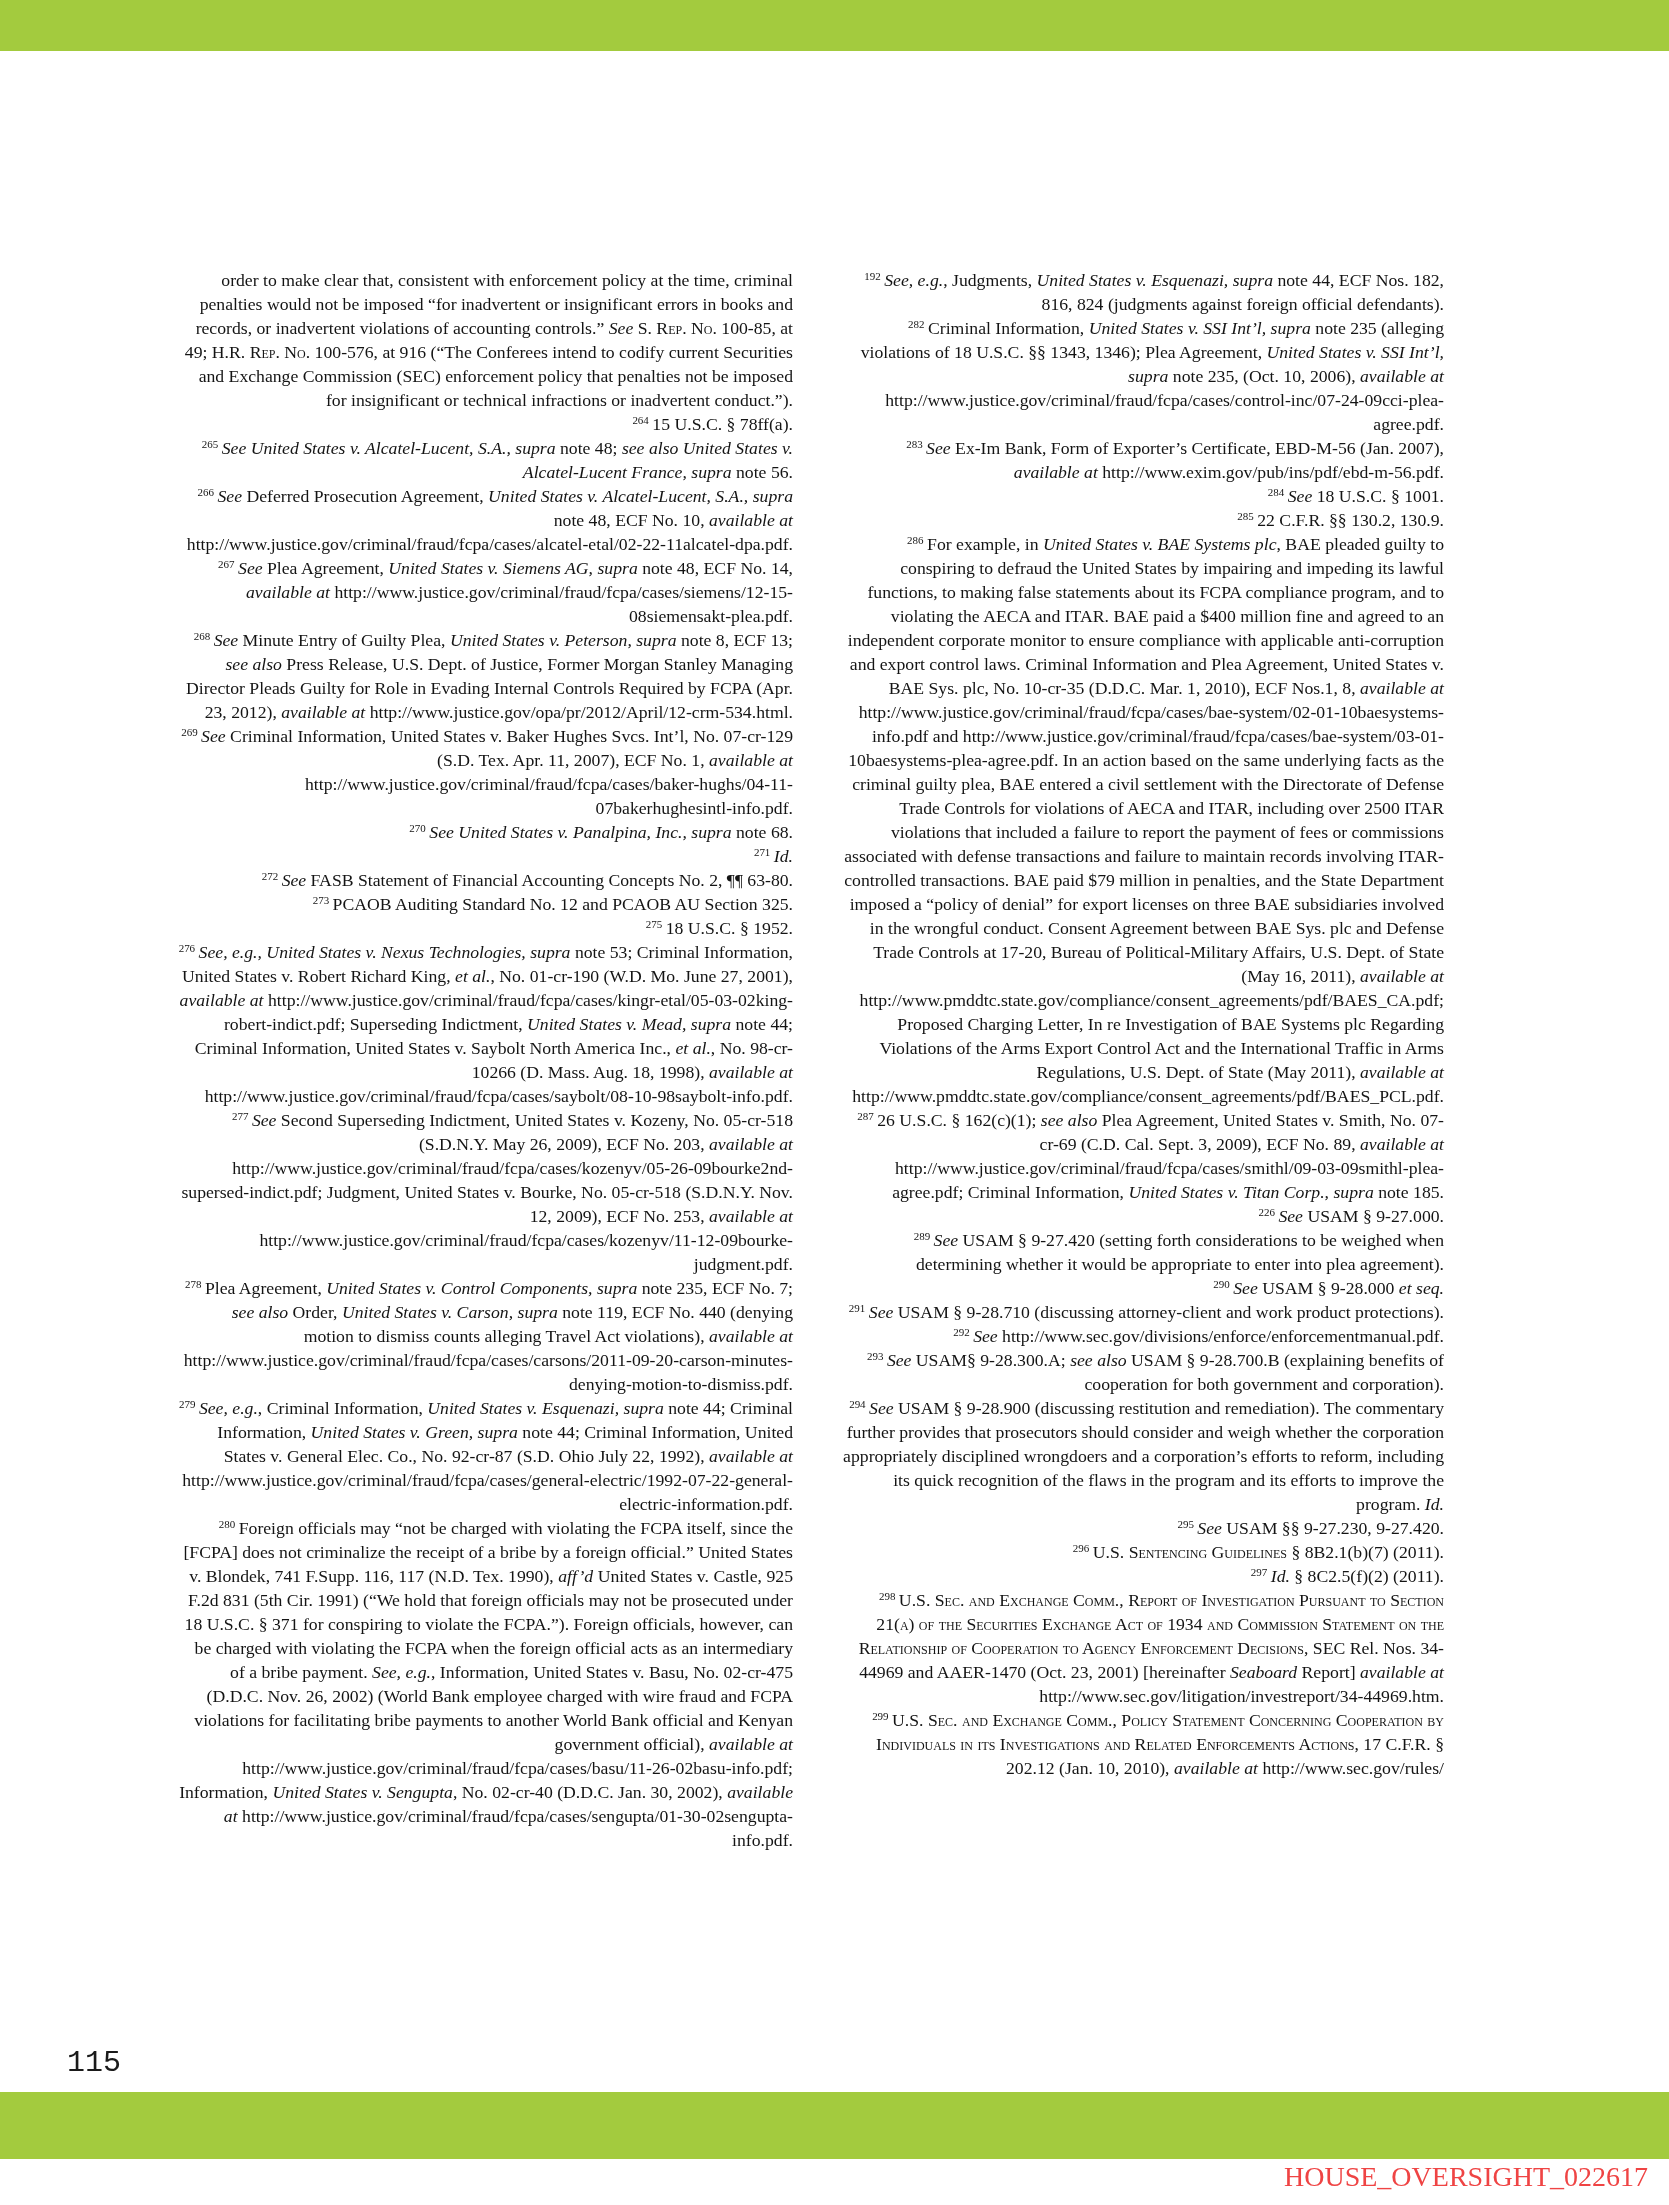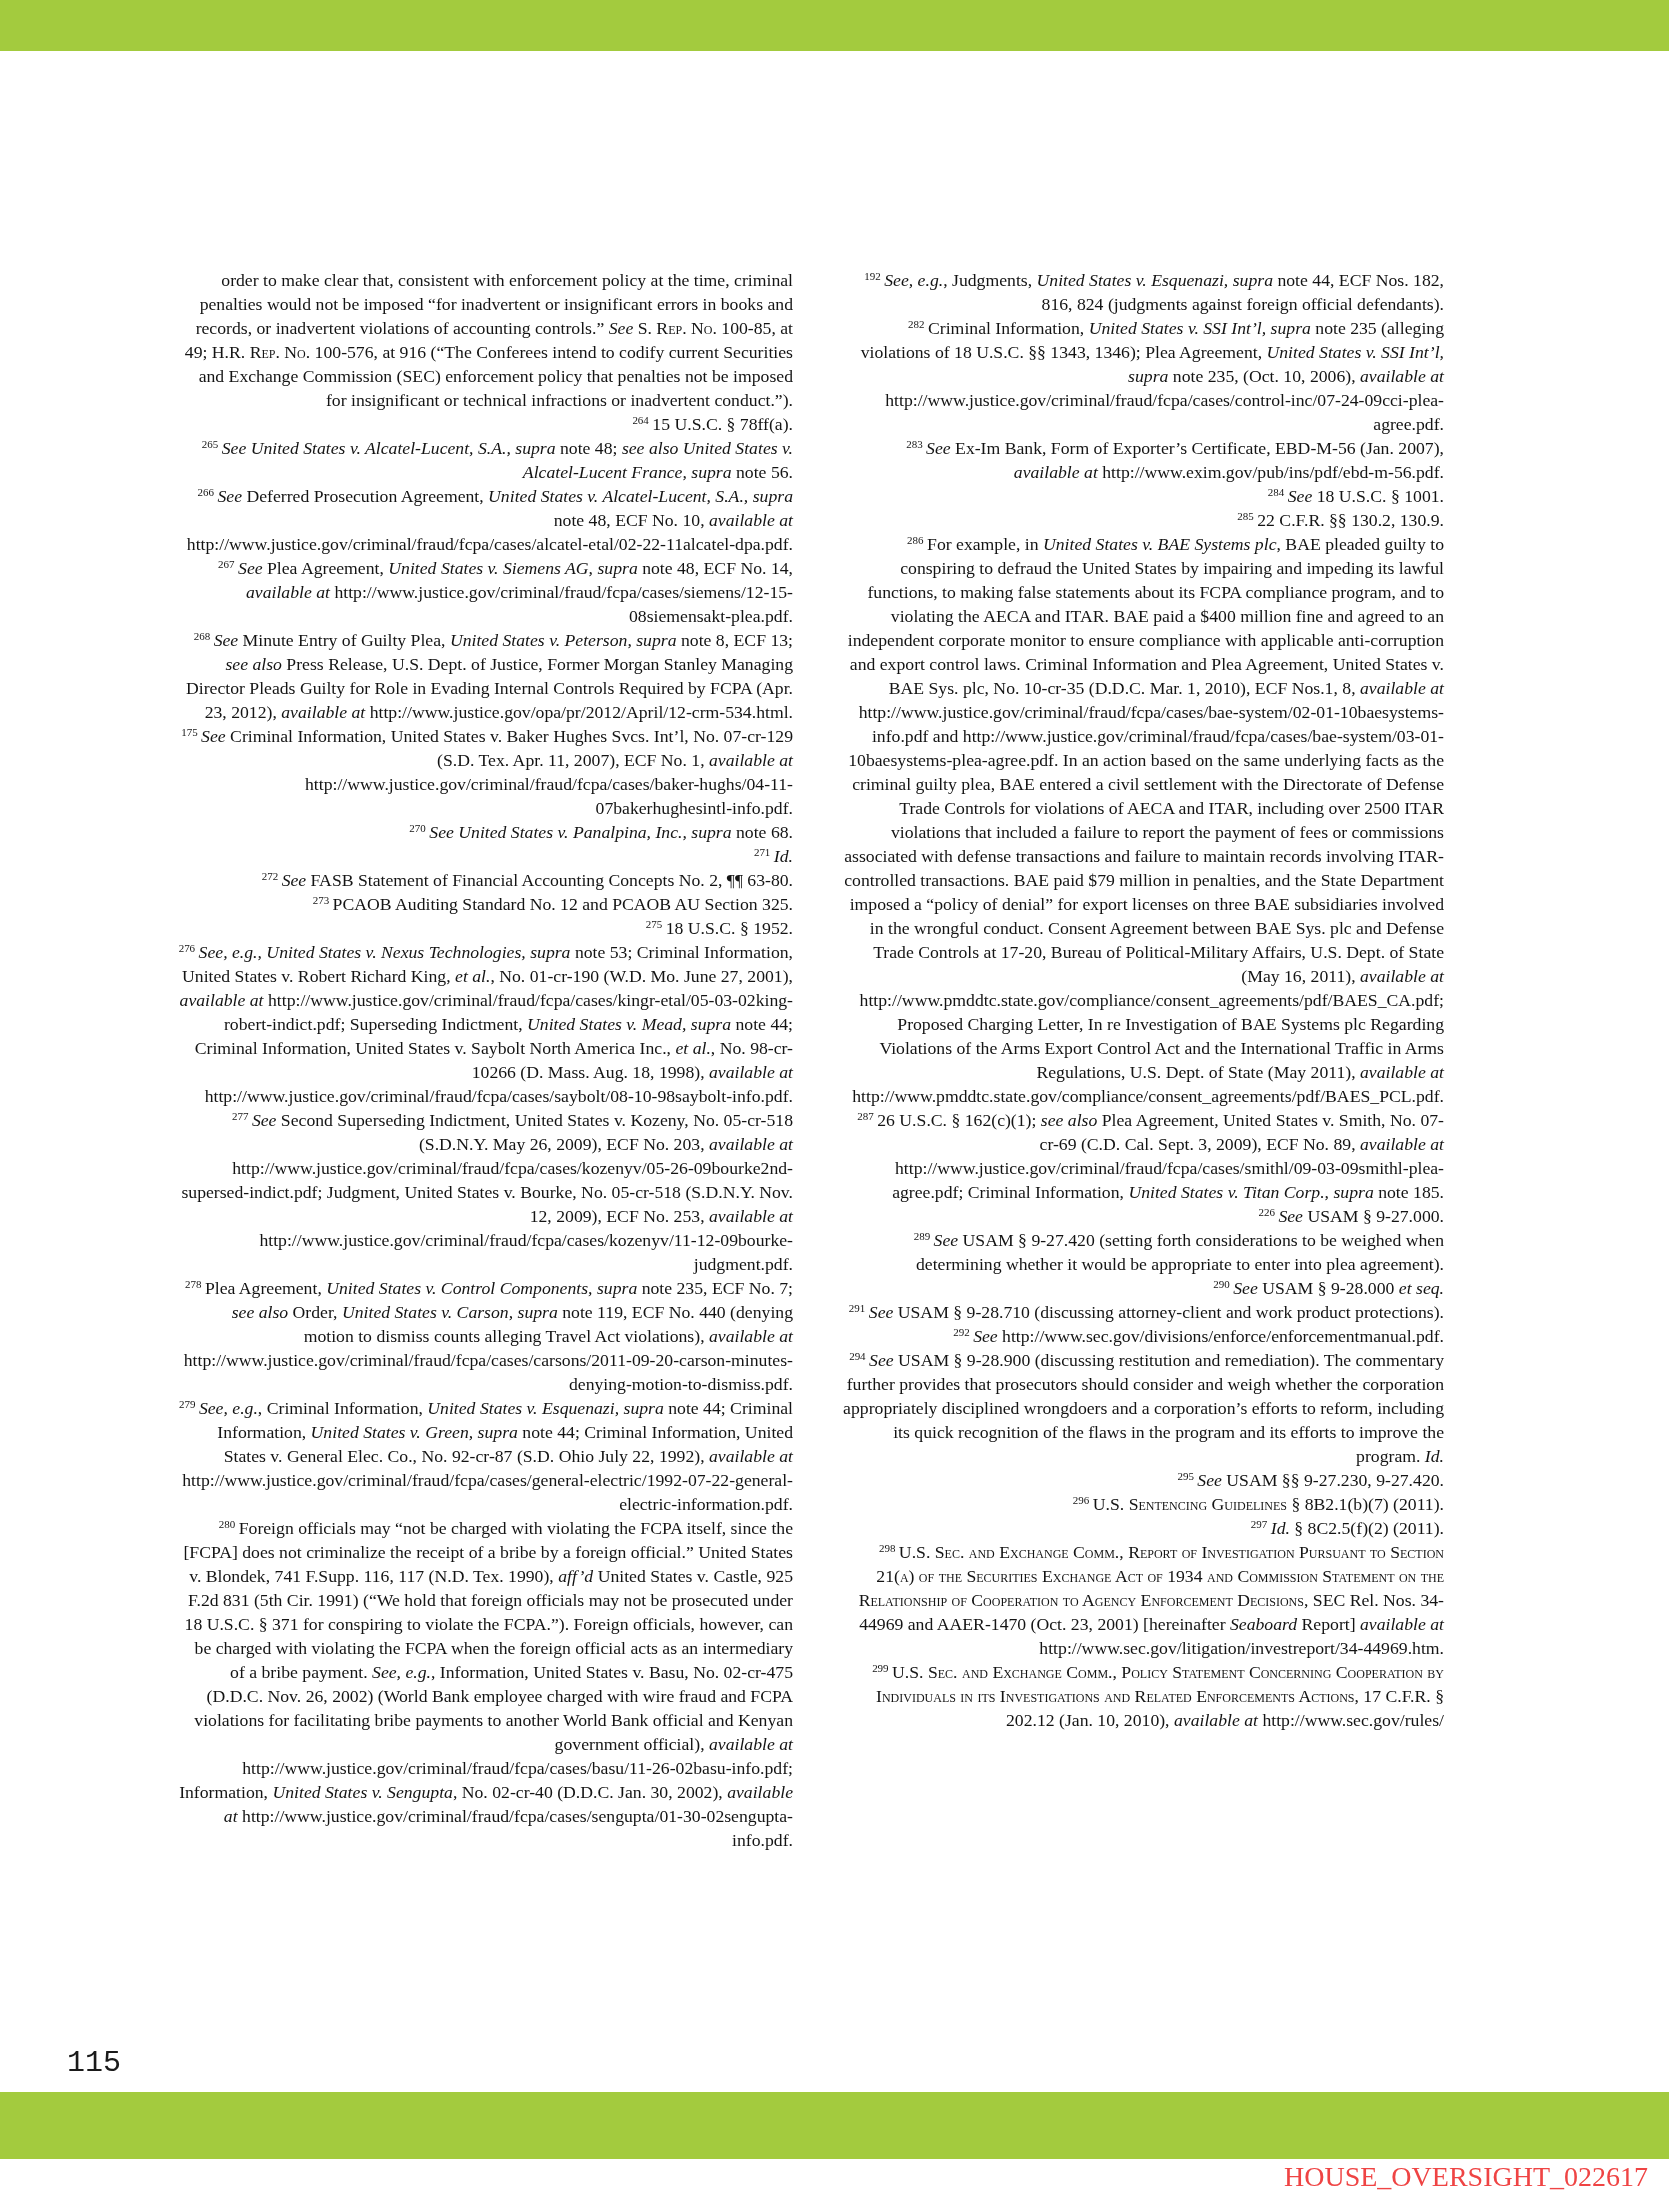--- a/index.html
+++ b/index.html
@@ -59,21 +59,21 @@
   <p class="fn"><sup class="fn-marker">264</sup><span class="fn-text">15 U.S.C. § 78ff(a).</span></p>
 
   <p class="fn"><sup class="fn-marker">265</sup><span class="fn-text"><i>See United States v. Alcatel-Lucent, S.A., supra</i> note 48; <i>see also United States v. Alcatel-Lucent France, supra</i> note 56.</span></p>
 
   <p class="fn"><sup class="fn-marker">266</sup><span class="fn-text"><i>See</i> Deferred Prosecution Agreement, <i>United States v. Alcatel-Lucent, S.A., supra</i> note 48, ECF No. 10, <i>available at</i> http://www.justice.gov/criminal/fraud/fcpa/cases/alcatel-etal/02-22-11alcatel-dpa.pdf.</span></p>
 
   <p class="fn"><sup class="fn-marker">267</sup><span class="fn-text"><i>See</i> Plea Agreement, <i>United States v. Siemens AG, supra</i> note 48, ECF No. 14, <i>available at</i> http://www.justice.gov/criminal/fraud/fcpa/cases/siemens/12-15-08siemensakt-plea.pdf.</span></p>
 
   <p class="fn"><sup class="fn-marker">268</sup><span class="fn-text"><i>See</i> Minute Entry of Guilty Plea, <i>United States v. Peterson, supra</i> note 8, ECF 13; <i>see also</i> Press Release, U.S. Dept. of Justice, Former Morgan Stanley Managing Director Pleads Guilty for Role in Evading Internal Controls Required by FCPA (Apr. 23, 2012), <i>available at</i> http://www.justice.gov/opa/pr/2012/April/12-crm-534.html.</span></p>
 
-  <p class="fn"><sup class="fn-marker">175</sup><span class="fn-text"><i>See</i> Criminal Information, United States v. Baker Hughes Svcs. Int’l, No. 07-cr-129 (S.D. Tex. Apr. 11, 2007), ECF No. 1, <i>available at</i> http://www.justice.gov/criminal/fraud/fcpa/cases/baker-hughs/04-11-07bakerhughesintl-info.pdf.</span></p>
+  <p class="fn"><sup class="fn-marker">269</sup><span class="fn-text"><i>See</i> Criminal Information, United States v. Baker Hughes Svcs. Int’l, No. 07-cr-129 (S.D. Tex. Apr. 11, 2007), ECF No. 1, <i>available at</i> http://www.justice.gov/criminal/fraud/fcpa/cases/baker-hughs/04-11-07bakerhughesintl-info.pdf.</span></p>
 
   <p class="fn"><sup class="fn-marker">270</sup><span class="fn-text"><i>See United States v. Panalpina, Inc., supra</i> note 68.</span></p>
 
   <p class="fn"><sup class="fn-marker">271</sup><span class="fn-text"><i>Id.</i></span></p>
 
   <p class="fn"><sup class="fn-marker">272</sup><span class="fn-text"><i>See</i> FASB Statement of Financial Accounting Concepts No. 2, ¶¶ 63-80.</span></p>
 
   <p class="fn"><sup class="fn-marker">273</sup><span class="fn-text">PCAOB Auditing Standard No. 12 and PCAOB AU Section 325.</span></p>
 
 
@@ -107,20 +107,21 @@
   <p class="fn"><sup class="fn-marker">226</sup><span class="fn-text"><i>See</i> USAM § 9-27.000.</span></p>
 
   <p class="fn"><sup class="fn-marker">289</sup><span class="fn-text"><i>See</i> USAM § 9-27.420 (setting forth considerations to be weighed when determining whether it would be appropriate to enter into plea agreement).</span></p>
 
   <p class="fn"><sup class="fn-marker">290</sup><span class="fn-text"><i>See</i> USAM § 9-28.000 <i>et seq.</i></span></p>
 
   <p class="fn"><sup class="fn-marker">291</sup><span class="fn-text"><i>See</i> USAM § 9-28.710 (discussing attorney-client and work product protections).</span></p>
 
   <p class="fn"><sup class="fn-marker">292</sup><span class="fn-text"><i>See</i> http://www.sec.gov/divisions/enforce/enforcementmanual.pdf.</span></p>
 
+  <p class="fn"><sup class="fn-marker">293</sup><span class="fn-text"><i>See</i> USAM§ 9-28.300.A; <i>see also</i> USAM § 9-28.700.B (explaining benefits of cooperation for both government and corporation).</span></p>
 
   <p class="fn"><sup class="fn-marker">294</sup><span class="fn-text"><i>See</i> USAM § 9-28.900 (discussing restitution and remediation). The commentary further provides that prosecutors should consider and weigh whether the corporation appropriately disciplined wrongdoers and a corporation’s efforts to reform, including its quick recognition of the flaws in the program and its efforts to improve the program. <i>Id.</i></span></p>
 
   <p class="fn"><sup class="fn-marker">295</sup><span class="fn-text"><i>See</i> USAM §§ 9-27.230, 9-27.420.</span></p>
 
   <p class="fn"><sup class="fn-marker">296</sup><span class="fn-text"><sc>U.S. Sentencing Guidelines</sc> § 8B2.1(b)(7) (2011).</span></p>
 
   <p class="fn"><sup class="fn-marker">297</sup><span class="fn-text"><i>Id.</i> § 8C2.5(f)(2) (2011).</span></p>
 
   <p class="fn"><sup class="fn-marker">298</sup><span class="fn-text"><sc>U.S. Sec. and Exchange Comm., Report of Investigation Pursuant to Section 21(a) of the Securities Exchange Act of 1934 and Commission Statement on the Relationship of Cooperation to Agency Enforcement Decisions</sc>, SEC Rel. Nos. 34-44969 and AAER-1470 (Oct. 23, 2001) [hereinafter <i>Seaboard</i> Report] <i>available at</i> http://www.sec.gov/litigation/investreport/34-44969.htm.</span></p>

